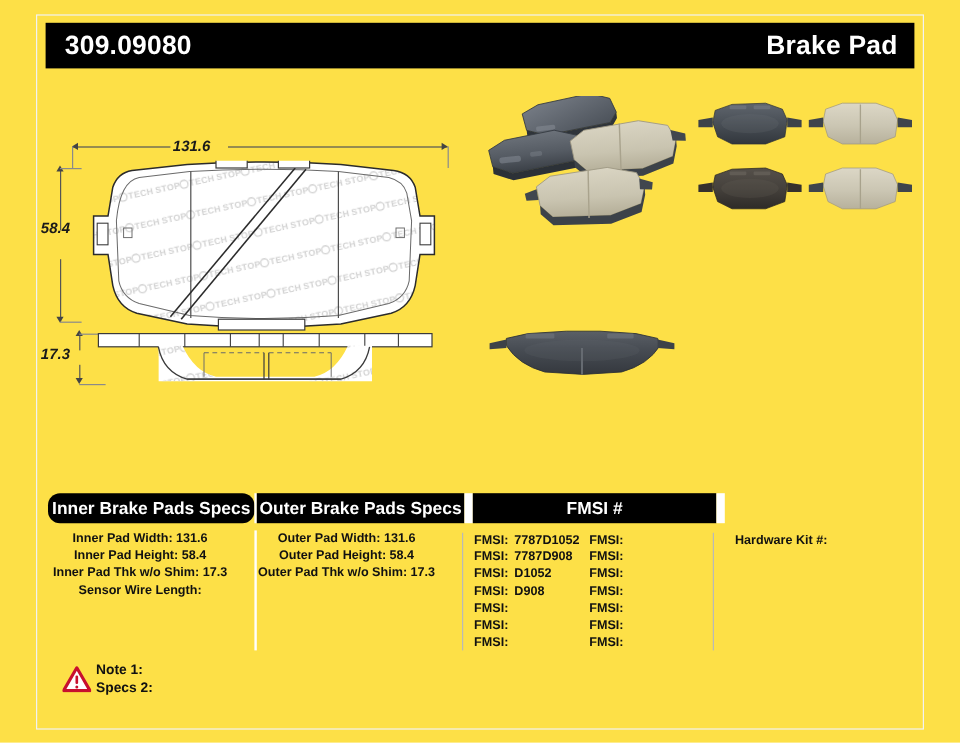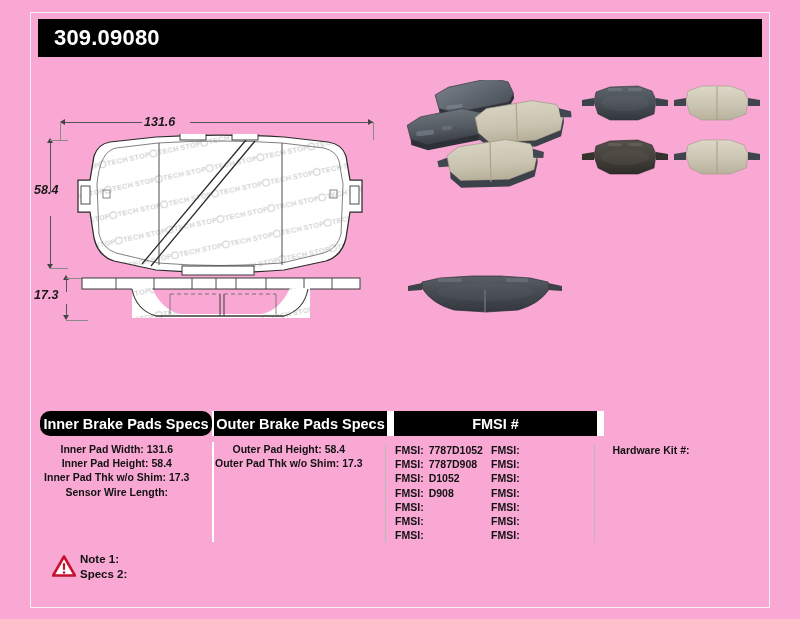--- a/index.html
+++ b/index.html
@@ -6,21 +6,21 @@
   html, body {
     margin: 0; padding: 0;
     width: 800px; height: 619px;
     background: #ffffff;
     font-family: "Liberation Sans", sans-serif;
     overflow: hidden;
   }
   #page {
     position: relative;
     width: 800px; height: 619px;
-    background: #f9a8d4;
+    background: #fde047;
   }
   
   #page-frame {
     position: absolute;
     left: 30px; top: 12px; width: 740px; height: 596px;
     border: 1px solid #f2f2f2;
     pointer-events: none;
   }
 
   
@@ -168,20 +168,21 @@
   }
 </style>
 </head>
 <body>
 
 <div id="page">
   <div id="page-frame"></div>
 
   <div id="header-bar">
     <div class="h-text">309.09080</div>
+    <div class="h-text">Brake Pad</div>
   </div>
 
   <div id="drawing-area">
 
     <div class="dimline h" style="left:22px; top:52px; width:82px;"></div>
     <div class="dimline h" style="left:152px; top:52px; width:183px;"></div>
     <div class="arrow left" style="left:22px; top:49px;"></div>
     <div class="arrow right" style="left:330px; top:49px;"></div>
     <div class="dim-label" style="left:106px; top:45px;">131.6</div>
 
@@ -428,20 +429,21 @@
 
       <div class="tbcell" style="width:172px;">
         <div class="spec-line">Inner Pad Width: 131.6</div>
         <div class="spec-line">Inner Pad Height: 58.4</div>
         <div class="spec-line">Inner Pad Thk w/o Shim: 17.3</div>
         <div class="spec-line">Sensor Wire Length:</div>
       </div>
       <div class="col-gap-thin"></div>
 
       <div class="tbcell" style="width:169px;">
+        <div class="spec-line">Outer Pad Width: 131.6</div>
         <div class="spec-line">Outer Pad Height: 58.4</div>
         <div class="spec-line">Outer Pad Thk w/o Shim: 17.3</div>
       </div>
       <div class="col-sep"></div>
 
       <div class="tbcell" style="width:203px;">
         <div class="fmsi-wrap">
           <div class="fmsi-col">
             <div class="fmsi-line"><span>FMSI:</span><span class="fmsi-val">7787D1052</span></div>
             <div class="fmsi-line"><span>FMSI:</span><span class="fmsi-val">7787D908</span></div>

